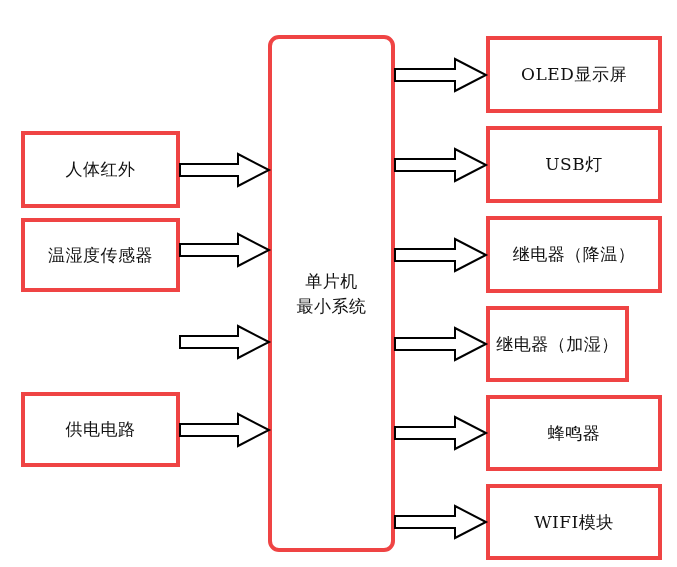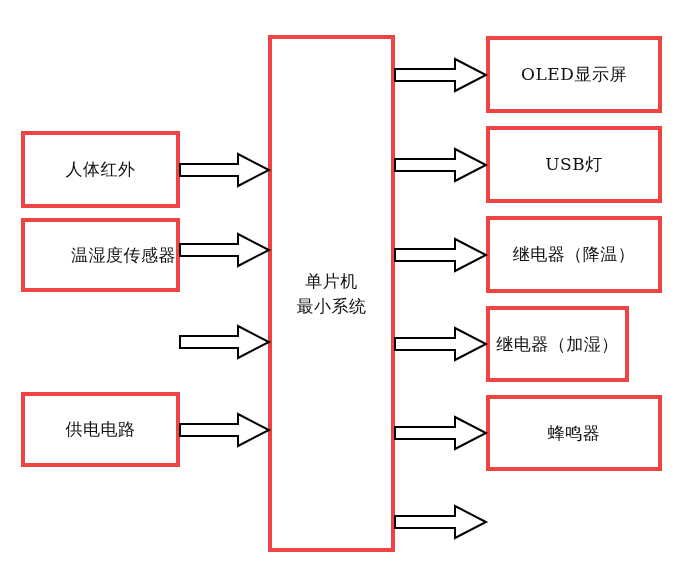--- a/index.html
+++ b/index.html
@@ -31,20 +31,21 @@
     line-height: 1.45;
     letter-spacing: 0.5px;
     font-family: "DejaVu Serif", "Liberation Serif", serif;
   }
   .node-label {
     display: block;
     white-space: pre-line;
   }
   .mcu {
     font-size: 17px;
+    border-radius: 11px;
   }
   .arrow {
     position: absolute;
     overflow: visible;
   }
   .arrow svg {
     display: block;
     overflow: visible;
   }
   .arrow svg polygon {
@@ -56,21 +57,21 @@
 </style>
 </head>
 <body>
 
 <div id="diagram">
 
   <div class="node" style="left:21px; top:131px; width:159px; height:77px;">
     <span class="node-label">人体红外</span>
   </div>
 
-  <div class="node" style="left:21px; top:218px; width:159px; height:74px;justify-content:flex-end;">
+  <div class="node" style="left:21px; top:218px; width:159px; height:74px;">
     <span class="node-label">温湿度传感器</span>
   </div>
 
 
   <div class="node" style="left:21px; top:392px; width:159px; height:75px;">
     <span class="node-label">供电电路</span>
   </div>
 
   <div class="node mcu" style="left:268px; top:35px; width:127px; height:517px;">
     <span class="node-label">单片机
@@ -90,20 +91,23 @@
   </div>
 
   <div class="node" style="left:486px; top:306px; width:143px; height:76px;">
     <span class="node-label">继电器（加湿）</span>
   </div>
 
   <div class="node" style="left:486px; top:395px; width:176px; height:76px;">
     <span class="node-label">蜂鸣器</span>
   </div>
 
+  <div class="node" style="left:486px; top:484px; width:176px; height:76px;">
+    <span class="node-label">WIFI模块</span>
+  </div>
 
   <div class="arrow" style="left:180px; top:152px; width:90px; height:36px;">
     <svg width="90" height="36" viewBox="0 0 90 36">
       <polygon points="0,12 58,12 58,2 89,18 58,34 58,24 0,24"></polygon>
     </svg>
   </div>
 
   <div class="arrow" style="left:180px; top:232px; width:90px; height:36px;">
     <svg width="90" height="36" viewBox="0 0 90 36">
       <polygon points="0,12 58,12 58,2 89,18 58,34 58,24 0,24"></polygon>

